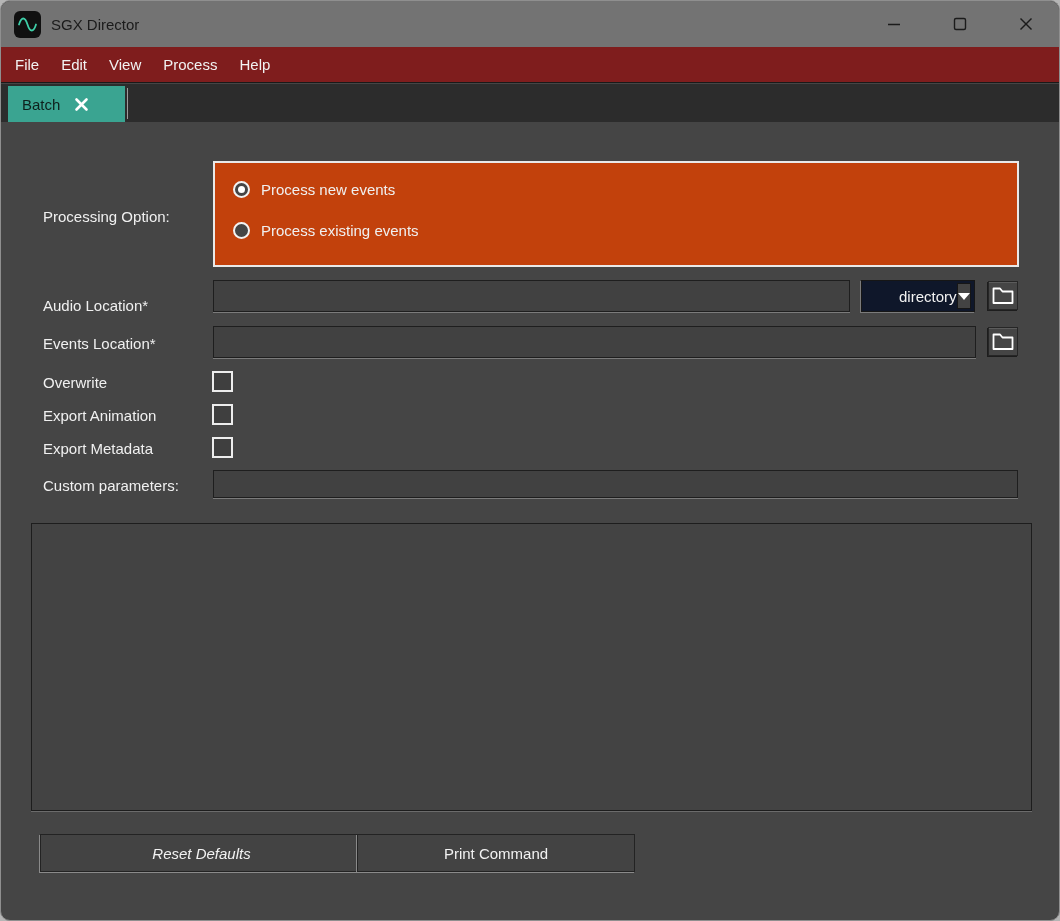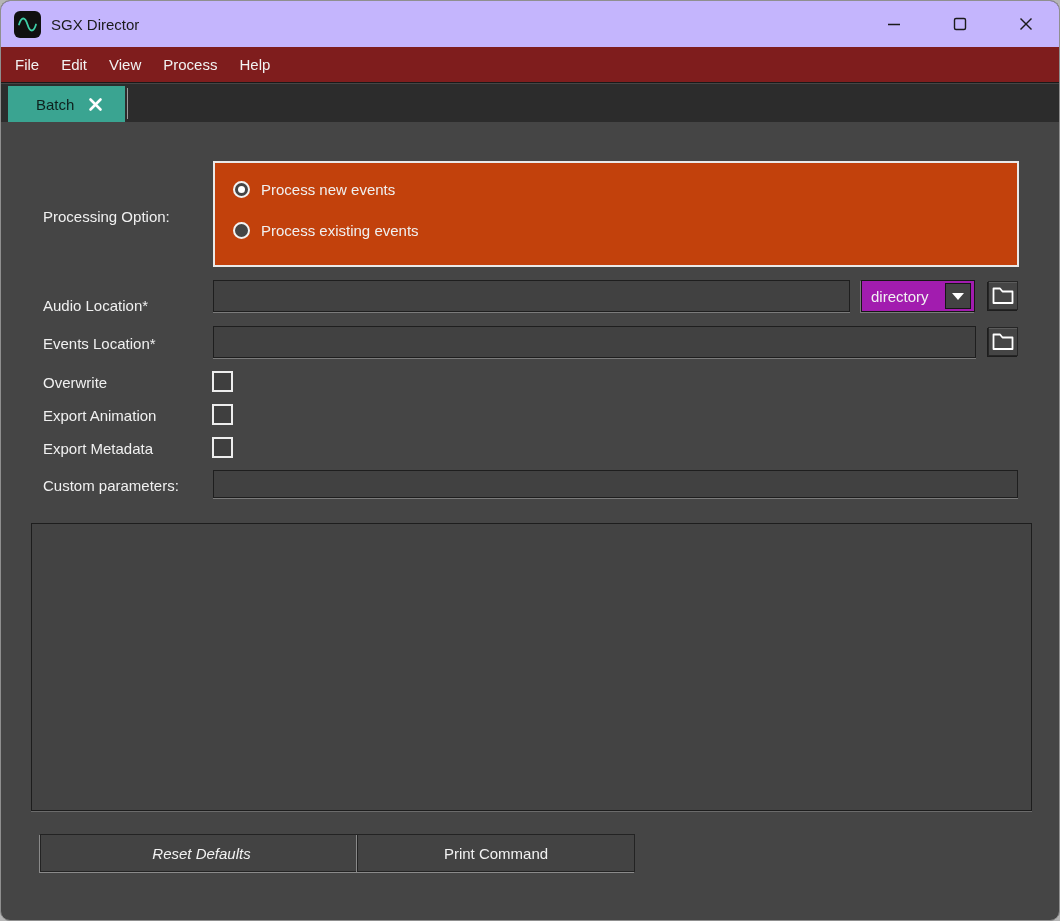--- a/index.html
+++ b/index.html
@@ -2,54 +2,54 @@
 <html><head>
 <meta charset="utf-8">
 <style>
   html,body{margin:0;padding:0;background:#b5b5b5;font-family:"Liberation Sans",sans-serif;}
   .window{
     position:relative;width:1058px;height:919px;margin:0;
     background:#454545;border:1px solid #8f8f8f;border-radius:10px;overflow:hidden;
     -webkit-font-smoothing:antialiased;
   }
   
-  .titlebar{position:absolute;left:0;top:0;width:100%;height:46px;background:#c4b5fd;
+  .titlebar{position:absolute;left:0;top:0;width:100%;height:46px;background:#737373;
     display:flex;align-items:center;}
   .app-icon{width:27px;height:27px;margin-left:13px;border-radius:6px;background:#101010;
     display:flex;align-items:center;justify-content:center;flex:0 0 auto;}
   .title-text{margin-left:10px;font-size:15px;color:#1b1b1b;}
   .win-controls{position:absolute;right:0;top:0;height:46px;display:flex;}
   .win-btn{width:66px;height:46px;display:flex;align-items:center;justify-content:center;cursor:default;}
   
   .menubar{position:absolute;left:0;top:46px;width:100%;height:36px;background:#7f1d1d;
     border-bottom:1px solid #191919;display:flex;align-items:center;padding-left:3px;box-sizing:border-box;}
   .menu-item{color:#f2f2f2;font-size:15px;padding:0 11px;line-height:36px;}
   
   .tabbar{position:absolute;left:0;top:83px;width:100%;height:38px;background:#2c2c2c;}
   .tab{position:absolute;left:7px;top:2px;width:117px;height:36px;background:#3aa491;
-    display:flex;align-items:center;padding-left:28px;box-sizing:border-box;}
+    display:flex;align-items:center;padding-left:14px;box-sizing:border-box;}
   .tab-label{color:#0e211d;font-size:15px;}
   .tab-close{margin-left:14px;display:flex;align-items:center;}
   .tab-sep{position:absolute;left:126px;top:4px;width:1px;height:31px;background:#9c9c9c;}
   
   .lbl{position:absolute;color:#f0f0f0;font-size:15px;white-space:nowrap;}
   .groupbox{position:absolute;left:212px;top:160px;width:802px;height:102px;
     border:2px solid #e9e9e9;background:#c2410c;}
   .radio-row{position:absolute;left:18px;display:flex;align-items:center;}
   .radio-outer{width:13px;height:13px;border:2px solid #f2f2f2;border-radius:50%;
     display:flex;align-items:center;justify-content:center;background:#454545;}
   .radio-dot{width:7px;height:7px;border-radius:50%;background:#ffffff;display:none;}
   .radio-row.checked .radio-dot{display:block;}
   .radio-label{margin-left:11px;color:#f0f0f0;font-size:15px;}
   .tin{position:absolute;background:#414141;border:1px solid #1e1e1e;
     box-shadow:0 1px 0 #7b7b7b;color:#f0f0f0;font-size:14px;box-sizing:border-box;
     padding:0 8px;font-family:"Liberation Sans",sans-serif;outline:none;}
-  .combo{position:absolute;left:860px;top:279px;width:114px;height:32px;background:#a21caf;
+  .combo{position:absolute;left:860px;top:279px;width:114px;height:32px;background:#0f172a;
     border:1px solid #161616;box-shadow:-1px 1px 0 #7b7b7b;box-sizing:border-box;
-    display:flex;align-items:center;}
+    display:flex;align-items:center;padding-left:28px;}
   .combo-text{flex:1;color:#f2f2f2;font-size:15px;padding-left:9px;}
   .combo-arrow{width:24px;height:24px;margin-right:3px;border:1px solid #161616;
     display:flex;align-items:center;justify-content:center;background:#434343;}
   .tri-down{width:0;height:0;border-left:6px solid transparent;border-right:6px solid transparent;
     border-top:7px solid #ffffff;}
   .folder-btn{position:absolute;width:30px;height:29px;background:#454545;
     border:1px solid #262626;box-shadow:-1px 1px 0 #1d1d1d, inset 0 1px 0 #5c5c5c;
     display:flex;align-items:center;justify-content:center;box-sizing:border-box;}
   .checkbox{position:absolute;left:211px;width:17px;height:17px;border:2px solid #ededed;
     background:#3f3f3f;}

